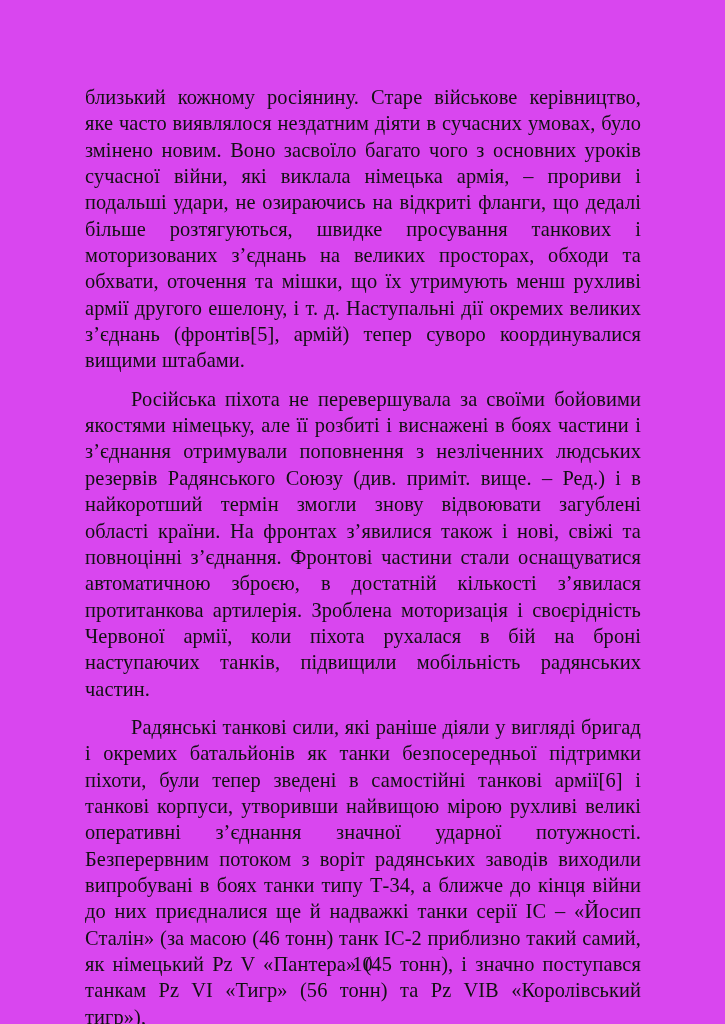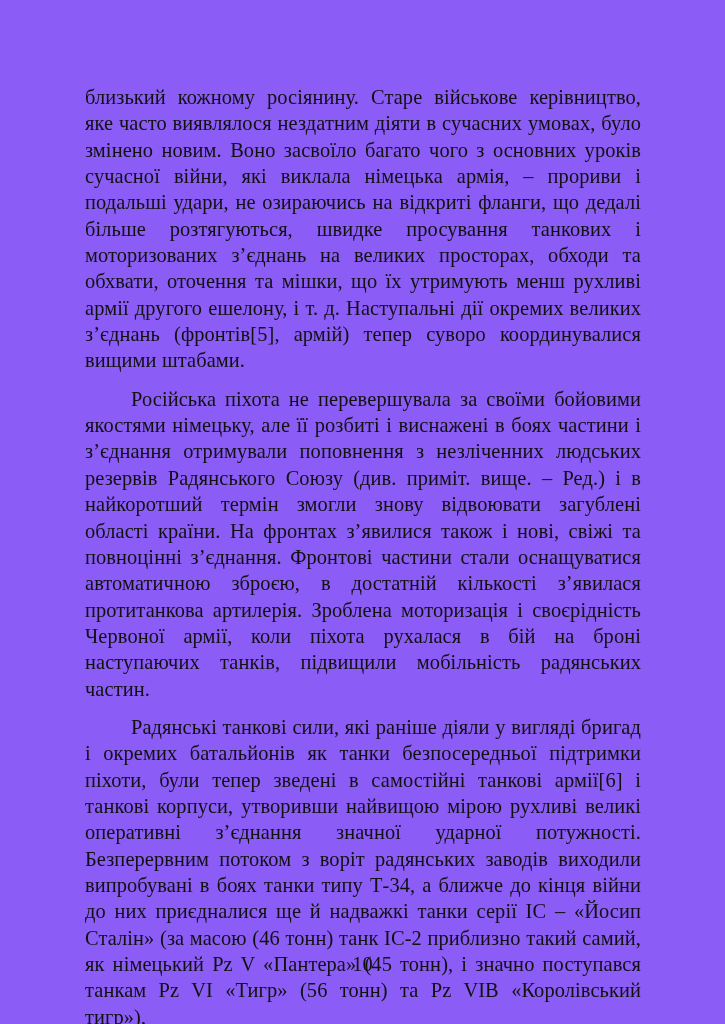--- a/index.html
+++ b/index.html
@@ -14,21 +14,21 @@
     font-family: "Liberation Serif", "DejaVu Serif", serif;
     color: #111111;
     position: relative;
   }
   .page {
     position: absolute;
     top: 0;
     left: 0;
     width: 725px;
     height: 1024px;
-    background: #8b5cf6;
+    background: #d946ef;
   }
   .textblock {
     position: absolute;
     left: 85px;
     top: 84px;
     width: 556px;
   }
   .para {
     margin: 0;
     font-size: 20.4px;

